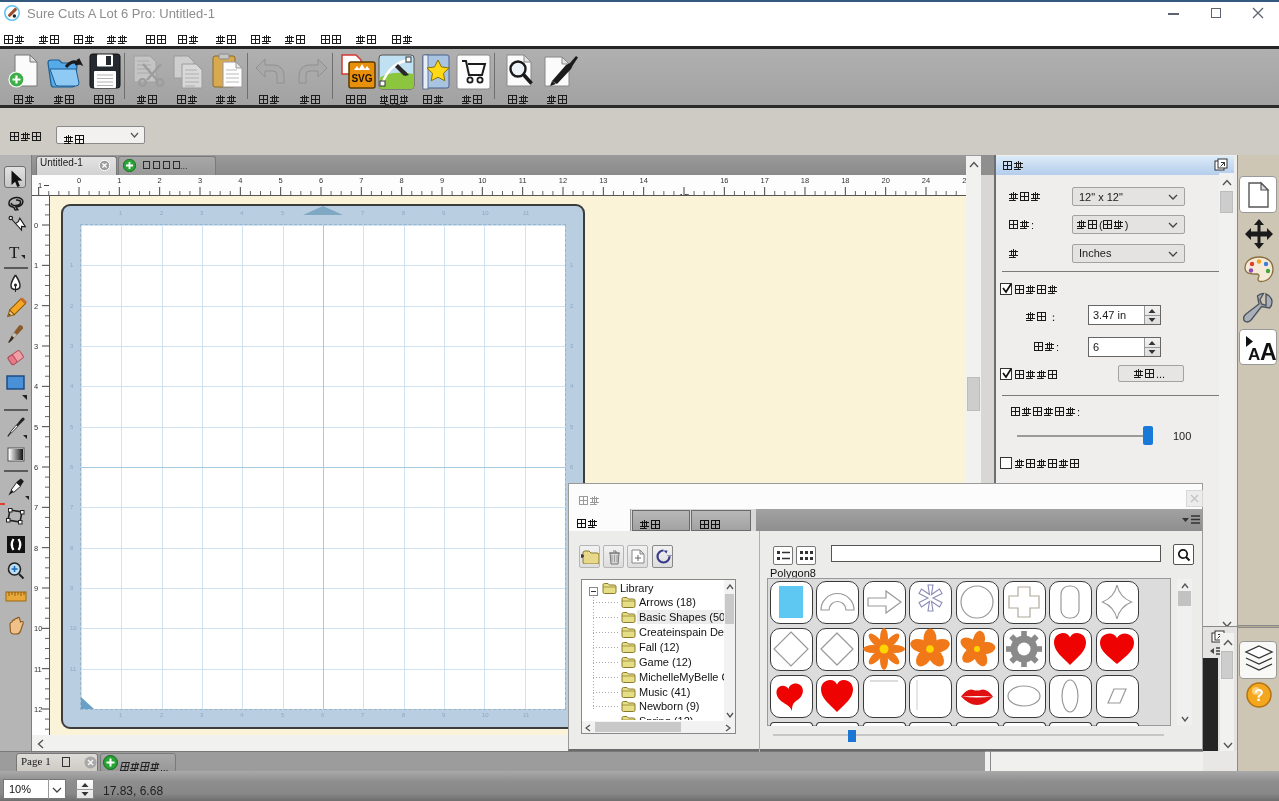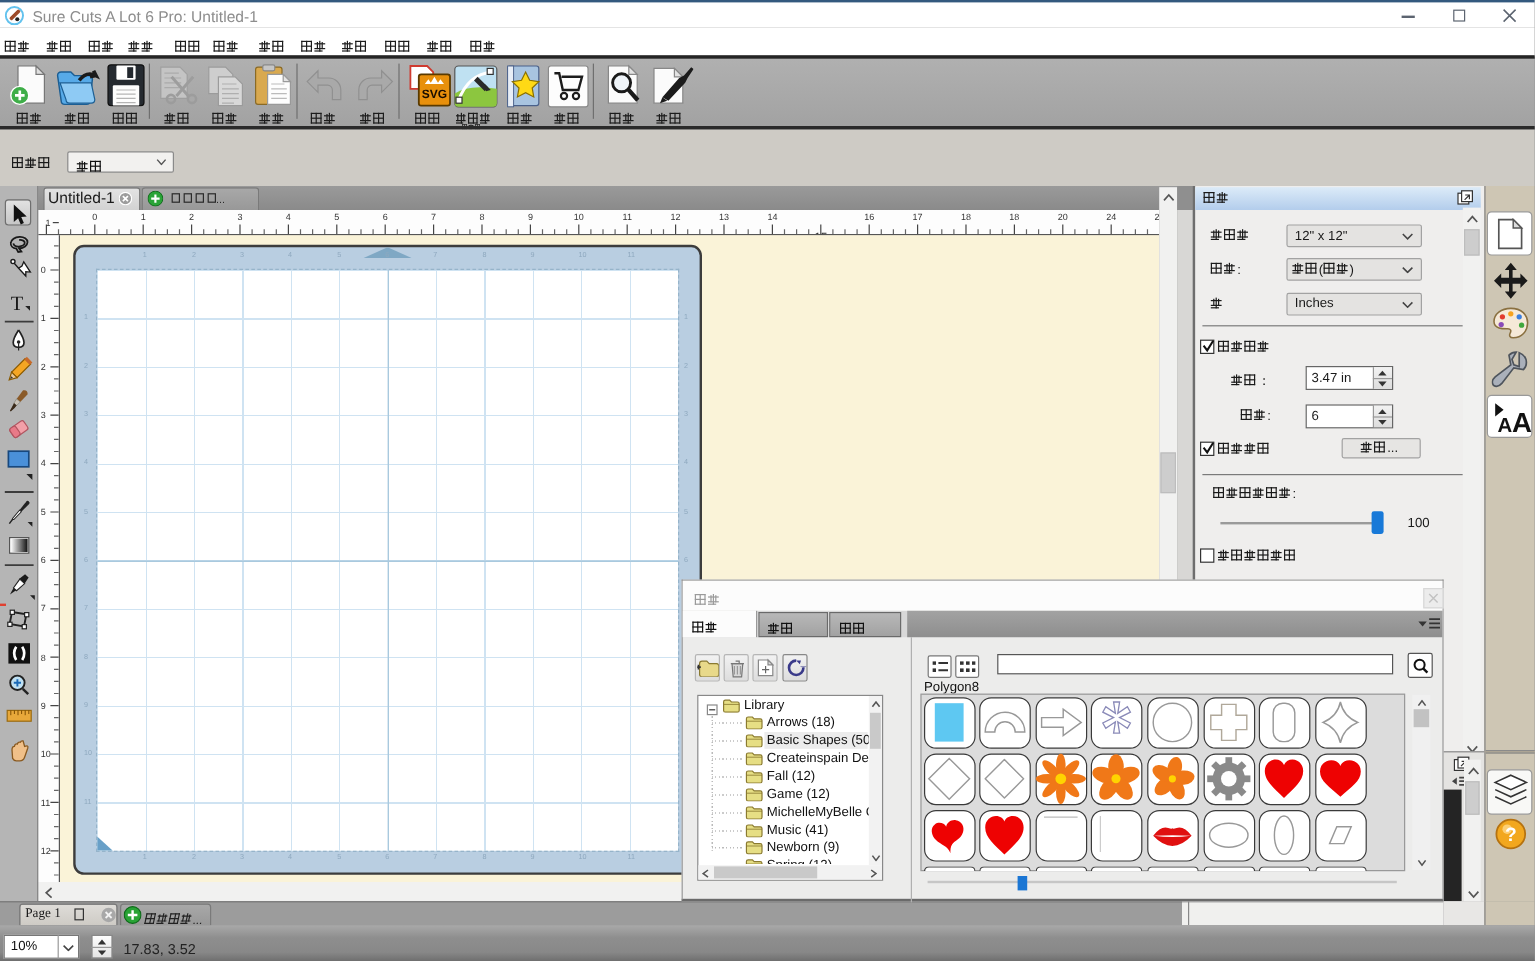--- a/index.html
+++ b/index.html
@@ -234,21 +234,21 @@
         <linearGradient id="grad1" x1="0" y1="0" x2="1" y2="0">
           <stop offset="0" stop-color="#fff"></stop>
           <stop offset="1" stop-color="#111"></stop>
         </linearGradient>
       </defs>
 </svg>
 <div class="ab" style="left:0;top:348px;width:5px;height:2px;border-top:2px dashed #e04030"></div>
 
 <div class="ab" style="left:32px;top:0;width:953px;height:20px;background:linear-gradient(#9a9a9a,#8a8a8a)"></div>
 <div class="ab" style="left:36px;top:1px;width:81px;height:19px;background:linear-gradient(#e3e3e3,#d2d2d2);border:1px solid #777;border-bottom:none;border-radius:3px 3px 0 0"></div>
-<div class="ab" style="left:40px;top:2px;font-size:13px;color:#1a1a1a">Untitled-1</div>
+<div class="ab" style="left:40px;top:2px;font-size:10px;color:#1a1a1a">Untitled-1</div>
 <svg class="ab" style="left:99px;top:5px" width="11" height="11">
       <circle cx="5.5" cy="5.5" r="5.2" fill="#9d9d9d" stroke="#fff" stroke-width="1"></circle>
       <path d="M3.4 3.4 l4.2 4.2 m0 -4.2 l-4.2 4.2" stroke="#fff" stroke-width="1.4"></path>
     </svg>
 <div class="ab" style="left:118px;top:1px;width:98px;height:19px;background:linear-gradient(#a8a8a8,#989898);border:1px solid #7a7a7a;border-bottom:none;border-radius:3px 3px 0 0"></div>
 <svg class="ab" style="left:123px;top:4px" width="13" height="13">
       <circle cx="6.5" cy="6.5" r="6.2" fill="#2aa437" stroke="#0e6a1a" stroke-width=".8"></circle>
       <path d="M6.5 3 v7 M3 6.5 h7" stroke="#fff" stroke-width="1.8"></path>
     </svg>
 <div class="ab" style="left:143px;top:6px;color:#2a2a2a;font-size:9px"><span style="display:inline-block;width:7px;height:8px;border:1px solid #2a2a2a;margin-right:3px"></span><span style="display:inline-block;width:7px;height:8px;border:1px solid #2a2a2a;margin-right:3px"></span><span style="display:inline-block;width:7px;height:8px;border:1px solid #2a2a2a;margin-right:3px"></span><span style="display:inline-block;width:7px;height:8px;border:1px solid #2a2a2a"></span>...</div>
@@ -547,21 +547,21 @@
 <div class="ab" style="left:48px;top:8px;width:18px;height:20px;border-left:1px solid #999"></div>
 <svg class="ab" style="left:52px;top:16px" width="10" height="6">
       <path d="M1 1 L5 5 L9 1" fill="none" stroke="#444" stroke-width="1.3"></path>
     </svg>
 <div class="ab" style="left:76px;top:8px;width:18px;height:20px;background:linear-gradient(#fdfdfd,#e4e4e4);border:1px solid #888"></div>
 <div class="ab" style="left:76px;top:18px;width:18px;height:1px;background:#999"></div>
 <svg class="ab" style="left:80px;top:11px" width="10" height="15">
       <path d="M5 1 L8.5 5 H1.5 z" fill="#333"></path>
       <path d="M5 14 L1.5 10 H8.5 z" fill="#333"></path>
     </svg>
-<div class="ab" style="left:103px;top:13px;font-size:12px;color:#222">17.83, 3.52</div>
+<div class="ab" style="left:103px;top:13px;font-size:12px;color:#222">17.83, 6.68</div>
 </div>
 
 <div id="dialog" class="ab" style="left:568px;top:483px;width:635px;height:268px;background:#ececeb;border:1px solid #9a9a9a;border-bottom:2px solid #6a6a6a">
     <div class="ab" style="left:0;top:0;width:633px;height:25px;background:#fcfcfc"></div>
 <div class="ab" style="left:10px;top:7px;color:#9a9a9a"><i class="z"></i><i class="z2"></i></div>
 <div class="ab" style="left:617px;top:6px;width:17px;height:17px;background:#ececec;border:1px solid #d8d8d8"></div>
 <svg class="ab" style="left:621px;top:10px" width="9" height="9">
       <path d="M1 1 l7 7 m0 -7 l-7 7" stroke="#c2c2c2" stroke-width="1.2"></path>
     </svg>
 <div class="ab" style="left:0;top:25px;width:633px;height:22px;background:#d8d8d8"></div>

